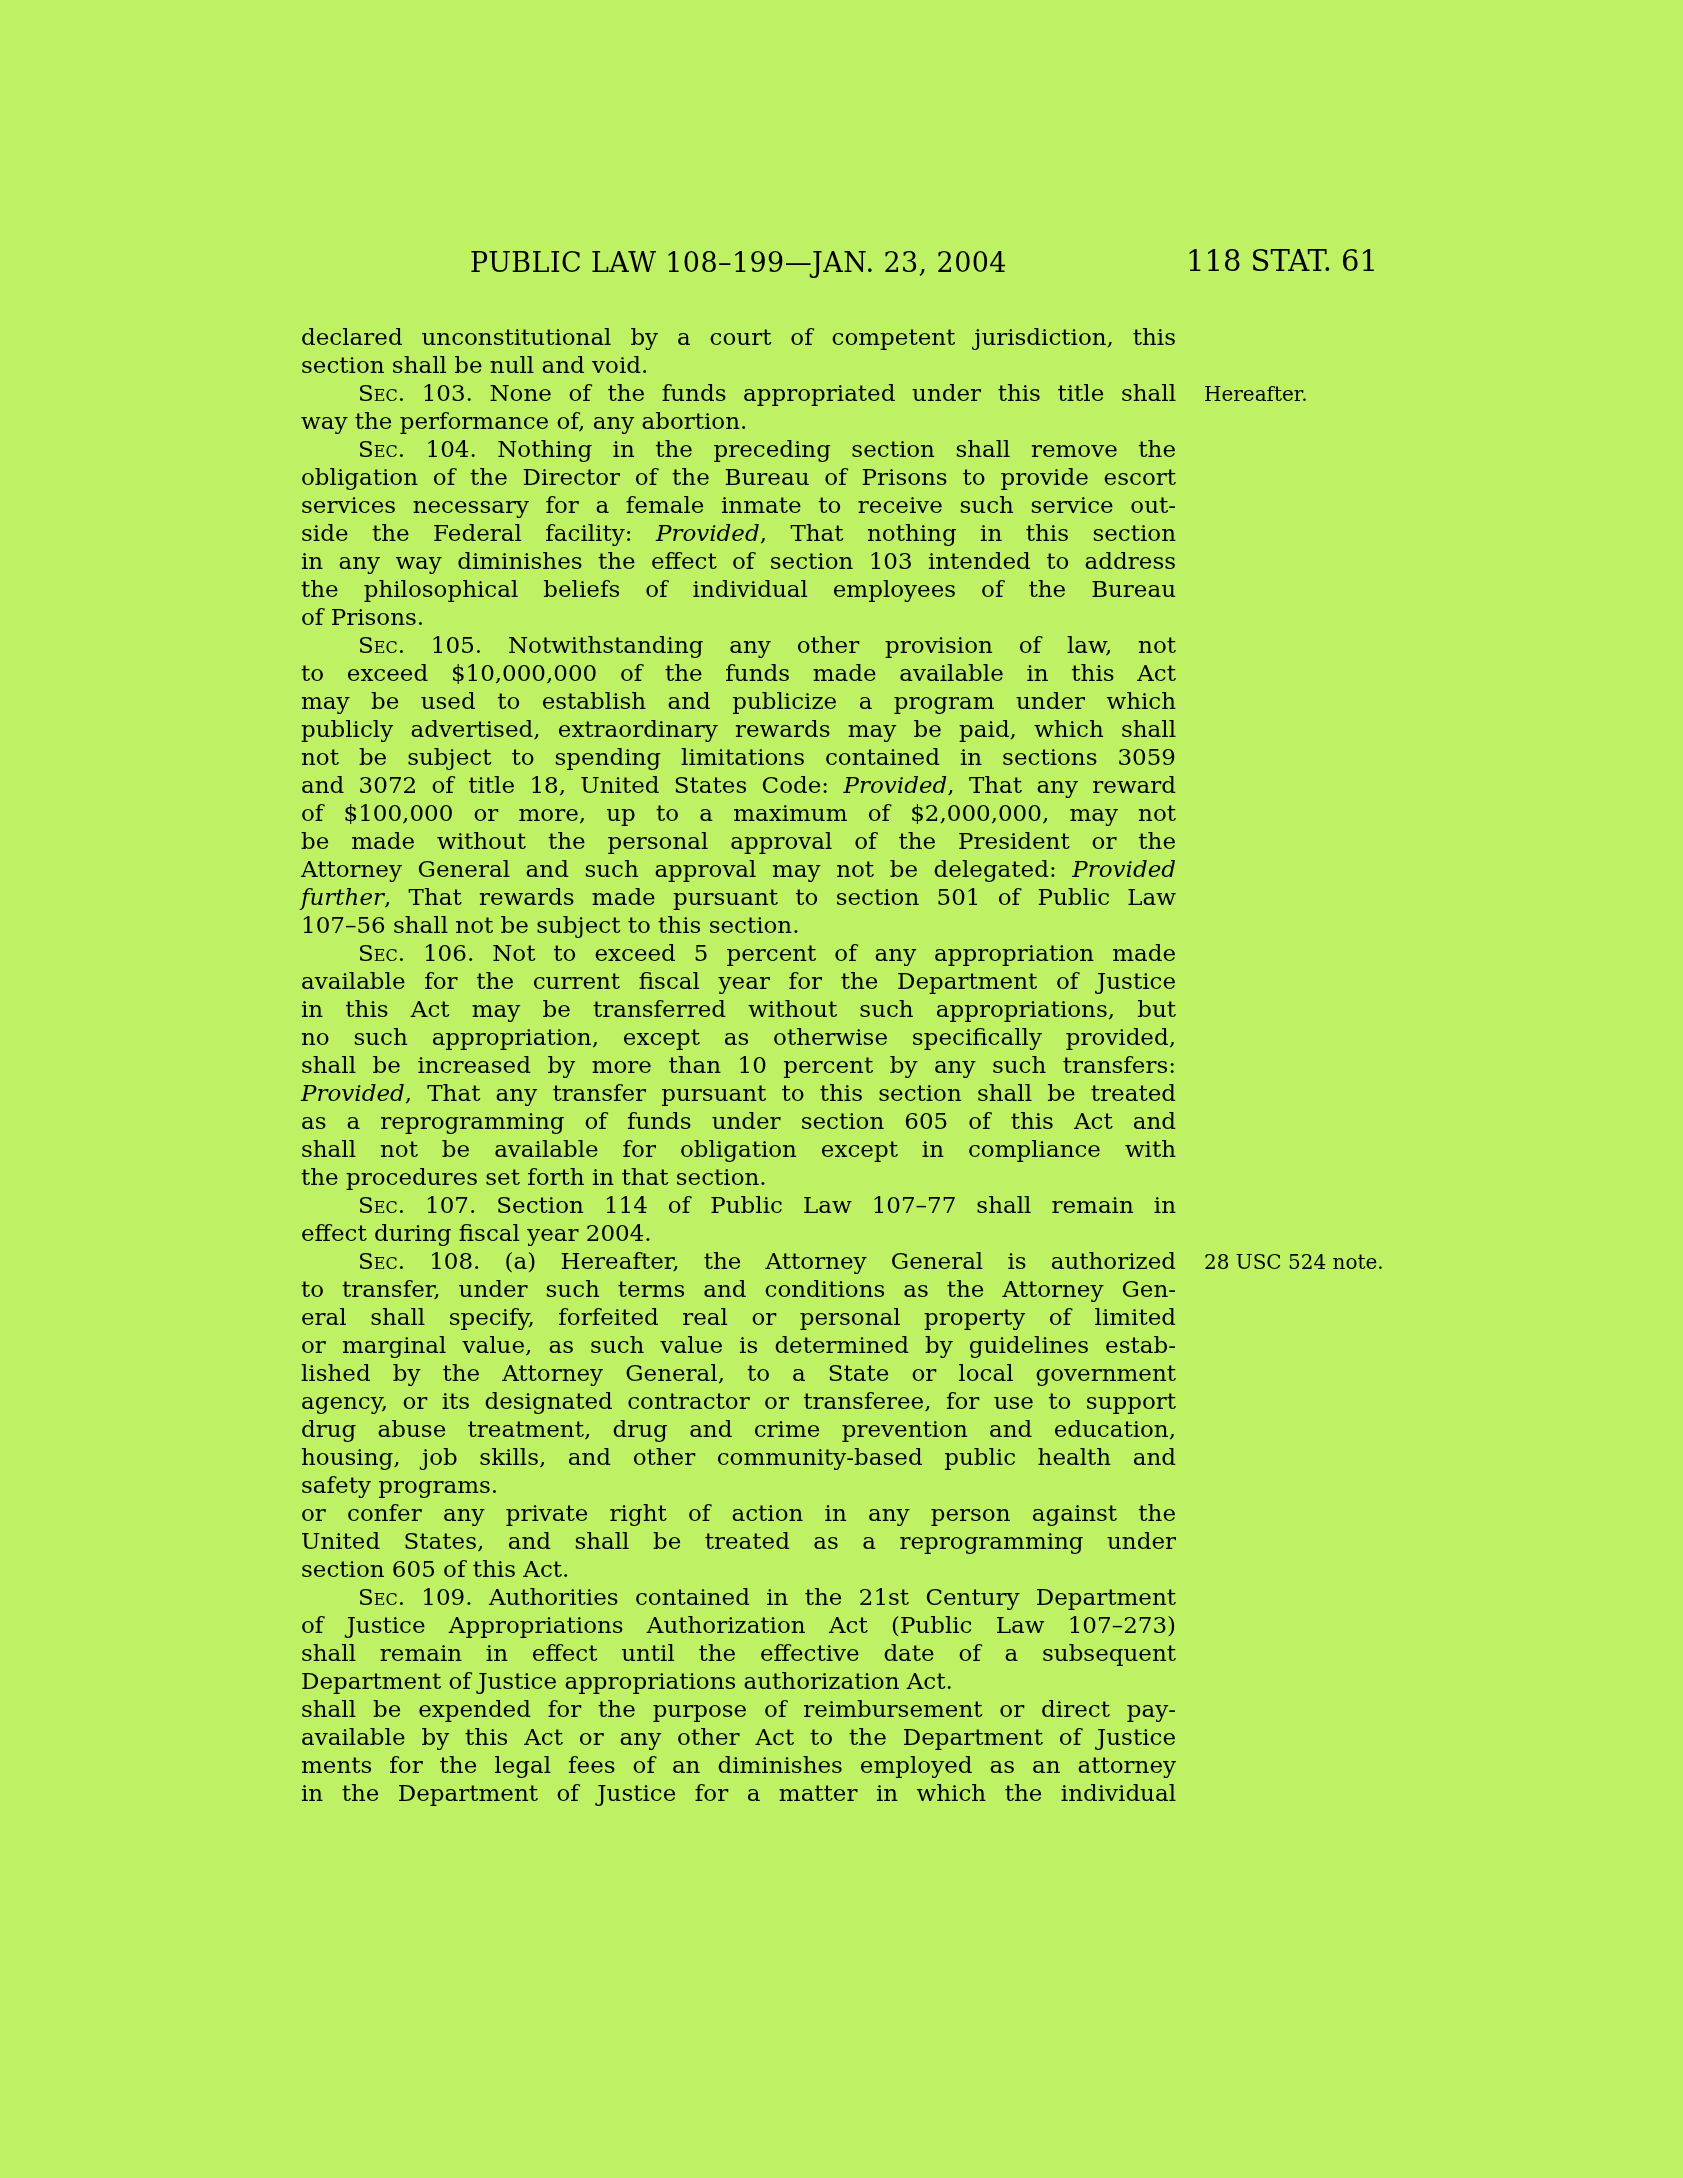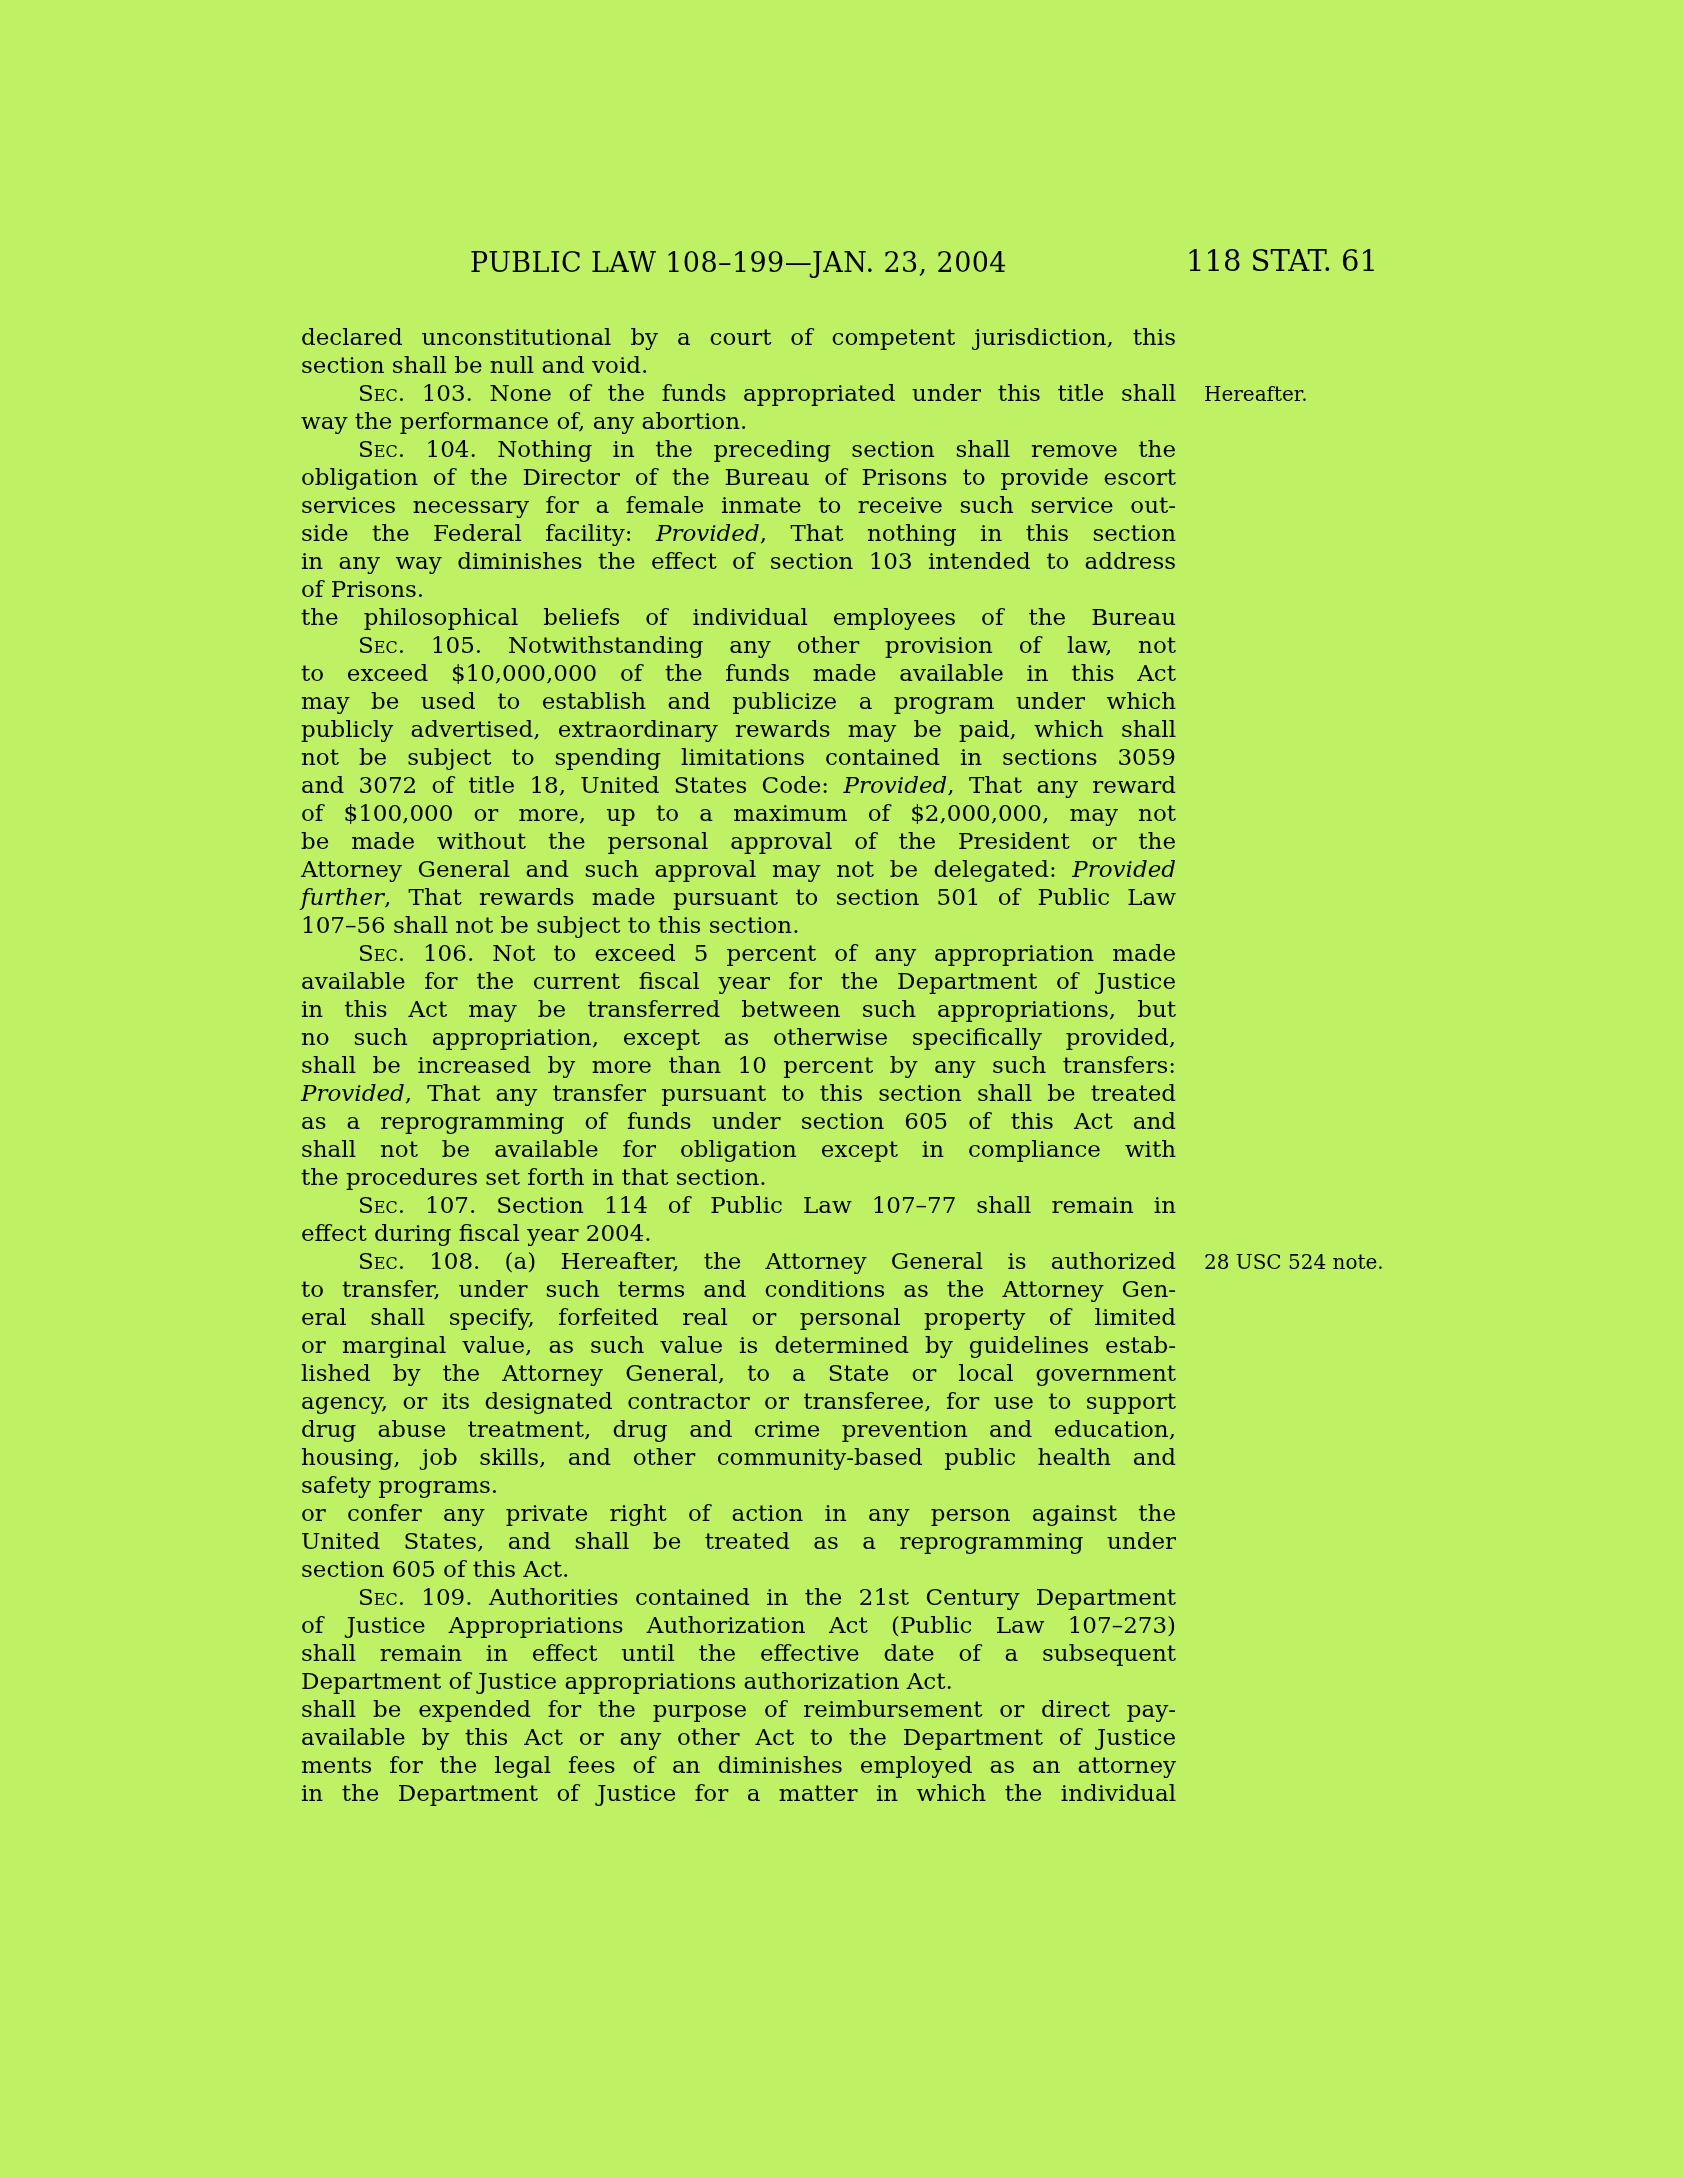--- a/index.html
+++ b/index.html
@@ -45,40 +45,40 @@
         <div class="line indent"><span class="sc">Sec</span><span>. 103. None of the funds appropriated under this title shall</span></div>
         <div class="line noj"><span>way the performance of, any abortion.</span></div>
         <span class="margin-note">Hereafter.</span>
       </div>
       <div class="para">
         <div class="line indent"><span class="sc">Sec</span><span>. 104. Nothing in the preceding section shall remove the</span></div>
         <div class="line"><span>obligation of the Director of the Bureau of Prisons to provide escort</span></div>
         <div class="line"><span>services necessary for a female inmate to receive such service out-</span></div>
         <div class="line"><span>side the Federal facility: </span><span class="it">Provided</span><span>, That nothing in this section</span></div>
         <div class="line"><span>in any way diminishes the effect of section 103 intended to address</span></div>
+        <div class="line"><span>the philosophical beliefs of individual employees of the Bureau</span></div>
         <div class="line noj"><span>of Prisons.</span></div>
-        <div class="line"><span>the philosophical beliefs of individual employees of the Bureau</span></div>
       </div>
       <div class="para">
         <div class="line indent"><span class="sc">Sec</span><span>. 105. Notwithstanding any other provision of law, not</span></div>
         <div class="line"><span>to exceed $10,000,000 of the funds made available in this Act</span></div>
         <div class="line"><span>may be used to establish and publicize a program under which</span></div>
         <div class="line"><span>publicly advertised, extraordinary rewards may be paid, which shall</span></div>
         <div class="line"><span>not be subject to spending limitations contained in sections 3059</span></div>
         <div class="line"><span>and 3072 of title 18, United States Code: </span><span class="it">Provided</span><span>, That any reward</span></div>
         <div class="line"><span>of $100,000 or more, up to a maximum of $2,000,000, may not</span></div>
         <div class="line"><span>be made without the personal approval of the President or the</span></div>
         <div class="line"><span>Attorney General and such approval may not be delegated: </span><span class="it">Provided</span></div>
         <div class="line"><span class="it">further</span><span>, That rewards made pursuant to section 501 of Public Law</span></div>
         <div class="line noj"><span>107–56 shall not be subject to this section.</span></div>
       </div>
       <div class="para">
         <div class="line indent"><span class="sc">Sec</span><span>. 106. Not to exceed 5 percent of any appropriation made</span></div>
         <div class="line"><span>available for the current fiscal year for the Department of Justice</span></div>
-        <div class="line"><span>in this Act may be transferred between such appropriations, but</span></div>
+        <div class="line"><span>in this Act may be transferred without such appropriations, but</span></div>
         <div class="line"><span>no such appropriation, except as otherwise specifically provided,</span></div>
         <div class="line"><span>shall be increased by more than 10 percent by any such transfers:</span></div>
         <div class="line"><span class="it">Provided</span><span>, That any transfer pursuant to this section shall be treated</span></div>
         <div class="line"><span>as a reprogramming of funds under section 605 of this Act and</span></div>
         <div class="line"><span>shall not be available for obligation except in compliance with</span></div>
         <div class="line noj"><span>the procedures set forth in that section.</span></div>
       </div>
       <div class="para">
         <div class="line indent"><span class="sc">Sec</span><span>. 107. Section 114 of Public Law 107–77 shall remain in</span></div>
         <div class="line noj"><span>effect during fiscal year 2004.</span></div>

